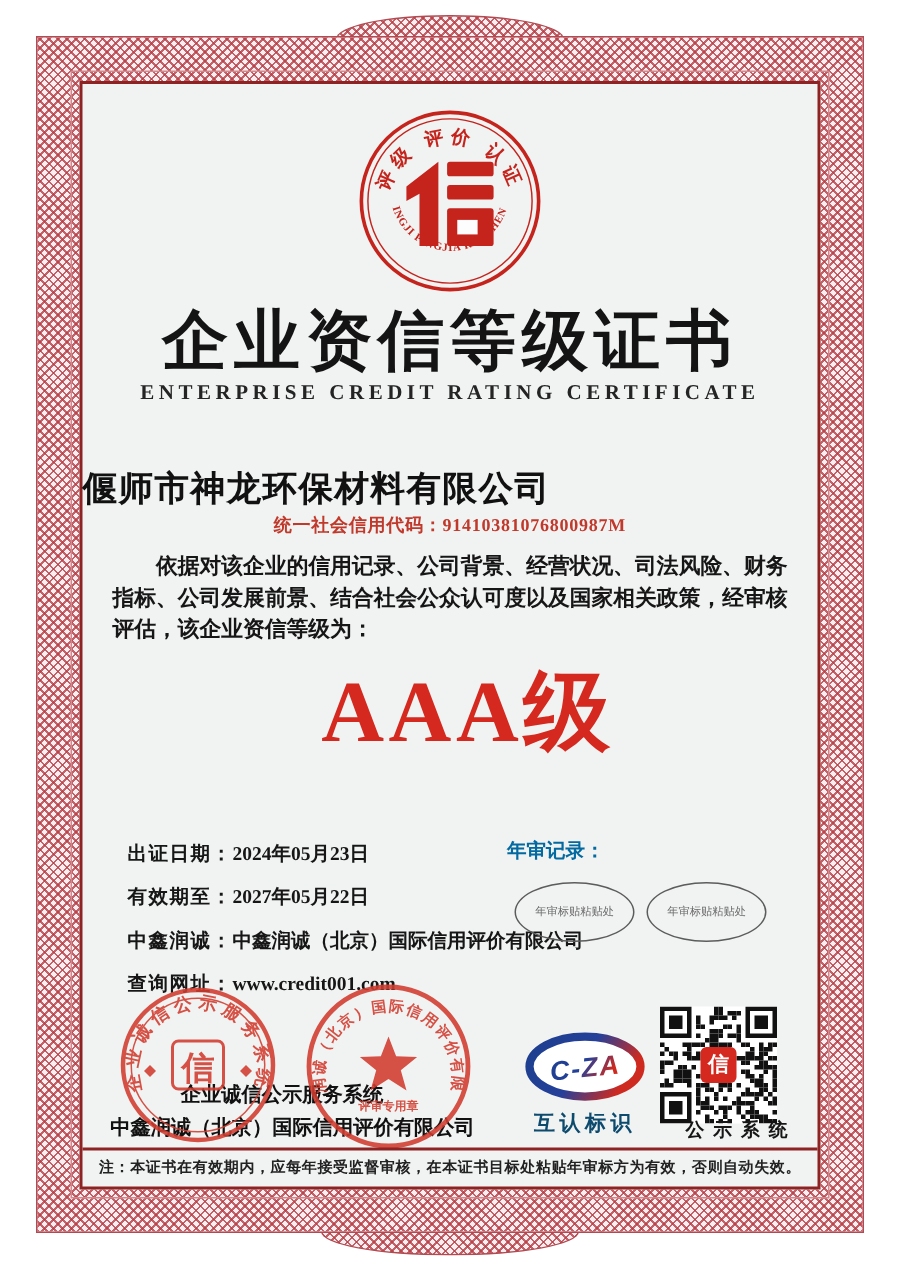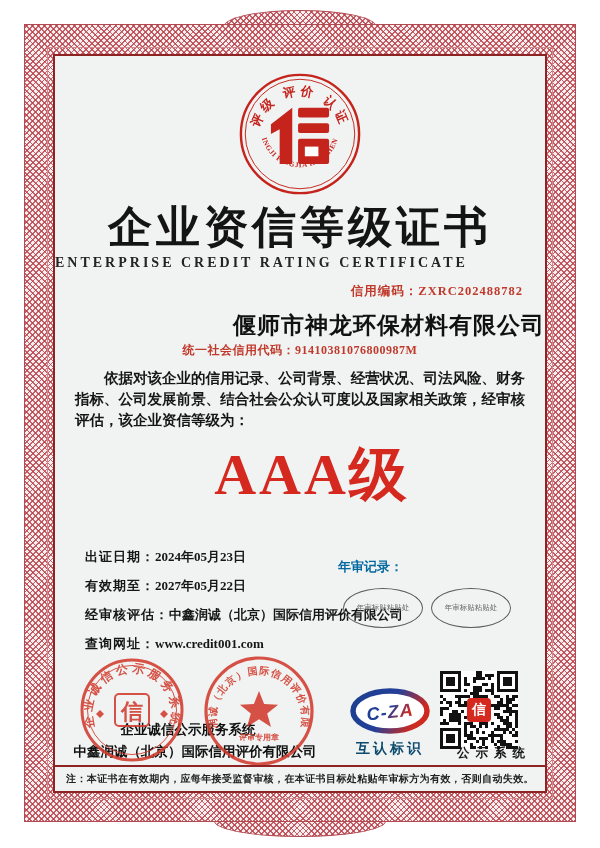--- a/index.html
+++ b/index.html
@@ -19,29 +19,29 @@
     border:1px solid #b24a52;border-bottom:none;border-radius:75px 75px 0 0/16px 16px 0 0;}
   .bump-bottom{position:absolute;bottom:11px;left:50%;transform:translateX(-50%);width:170px;height:16px;
     border:1px solid #b24a52;border-top:none;border-radius:0 0 85px 85px/0 0 16px 16px;}
   .thinline{position:absolute;top:47px;left:47px;right:47px;bottom:49px;border:1px solid #d08a8e;}
 
   .frame{position:absolute;top:54px;left:53px;right:53px;bottom:55px;border:2px solid #8e2323;background:#f1f3f2;}
   .frame > *{position:absolute;}
 
   .emblem{left:183px;top:16px;width:124px;height:124px;}
   .title{top:142px;left:0;width:100%;text-align:center;font-size:44px;font-weight:900;letter-spacing:4px;color:#141414;}
-  .subtitle{top:199px;left:0;width:100%;text-align:left;font-size:14px;font-weight:bold;letter-spacing:3px;color:#242424;}
+  .subtitle{top:199px;left:0;width:100%;text-align:center;font-size:14px;font-weight:bold;letter-spacing:3px;color:#242424;}
   .credit-code{top:227px;right:22px;font-size:12.5px;font-weight:bold;color:#c0392b;letter-spacing:1px;}
-  .company{top:254px;left:0;width:100%;text-align:right;font-size:23px;font-weight:bold;letter-spacing:1px;color:#111;}
+  .company{top:254px;left:0;width:100%;text-align:left;font-size:23px;font-weight:bold;letter-spacing:1px;color:#111;}
   .uscc{top:286px;left:0;width:100%;text-align:center;font-size:12px;font-weight:bold;color:#c0392b;letter-spacing:.5px;}
   .body-par{top:312px;left:20px;width:450px;font-size:14.5px;font-weight:bold;line-height:21px;
     text-align:justify;text-indent:2em;color:#161616;}
   .rating{top:380px;left:0;width:100%;text-align:center;font-size:58px;font-weight:900;color:#d5281e;letter-spacing:3px;margin-left:12px;}
 
-  .details{left:30px;top:492px;font-family:Liberation Serif, serif;}
+  .details{left:30px;top:504px;font-family:Liberation Serif, serif;}
   .detail-row{font-size:13px;font-weight:bold;color:#161616;margin-bottom:11px;white-space:nowrap;}
   .detail-row .lbl{letter-spacing:1px;}
 
   .annual-label{left:283px;top:502px;font-size:13px;font-weight:bold;color:#0369a1;}
   .sticker{width:78px;height:38px;border:1.5px solid #5c5c5c;border-radius:50%;
     display:flex;align-items:center;justify-content:center;font-size:7.5px;color:#6a6a6a;background:transparent;}
   .sticker.s1{left:288px;top:532px;}
   .sticker.s2{left:376px;top:532px;}
 
   .seal{opacity:.88;}
@@ -93,39 +93,36 @@
         <path d="M -30,-12 L -8,-29 L -8,29 L -21,29 L -21,-7 L -30,-2 Z"></path>
         <rect x="-2" y="-29" width="32" height="10" rx="2"></rect>
         <rect x="-2" y="-13" width="32" height="10" rx="2"></rect>
         <rect x="-2" y="3" width="32" height="26" rx="2"></rect>
         <rect x="5" y="11" width="14" height="10" fill="#fdfdfd"></rect>
       </g>
     </svg>
 
     <div class="title">企业资信等级证书</div>
     <div class="subtitle">ENTERPRISE CREDIT RATING CERTIFICATE</div>
-    <div class="credit-code">
-      <span>信用编码：</span><span>ZXRC202488782</span>
-    </div>
 
     <div class="company">偃师市神龙环保材料有限公司</div>
     <div class="uscc">统一社会信用代码：91410381076800987M</div>
 
     <div class="body-par">依据对该企业的信用记录、公司背景、经营状况、司法风险、财务指标、公司发展前景、结合社会公众认可度以及国家相关政策，经审核评估，该企业资信等级为：</div>
     <div class="rating">AAA级</div>
 
     <div class="details">
       <div class="detail-row">
         <span class="lbl">出证日期：</span><span>2024年05月23日</span>
       </div>
       <div class="detail-row">
         <span class="lbl">有效期至：</span><span>2027年05月22日</span>
       </div>
       <div class="detail-row">
-        <span class="lbl">经审核评估：</span><span>中鑫润诚（北京）国际信用评价有限公司</span>
+        <span class="lbl">中鑫润诚：</span><span>中鑫润诚（北京）国际信用评价有限公司</span>
       </div>
       <div class="detail-row">
         <span class="lbl">查询网址：</span><span>www.credit001.com</span>
       </div>
     </div>
 
     <div class="annual-label">年审记录：</div>
     <div class="sticker s1">年审标贴粘贴处</div>
     <div class="sticker s2">年审标贴粘贴处</div>
 

